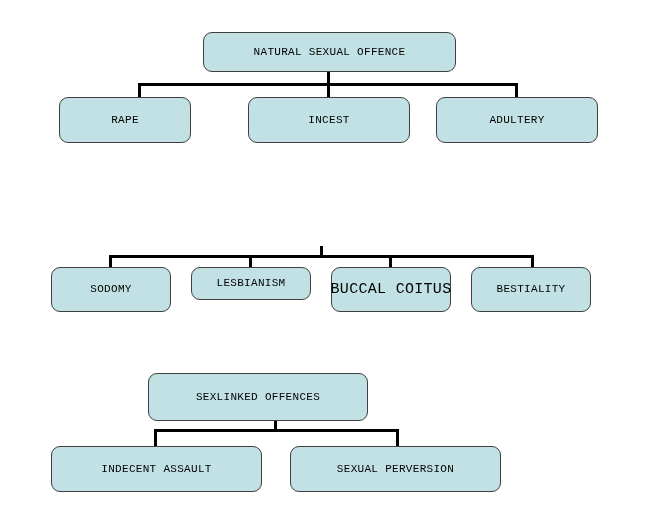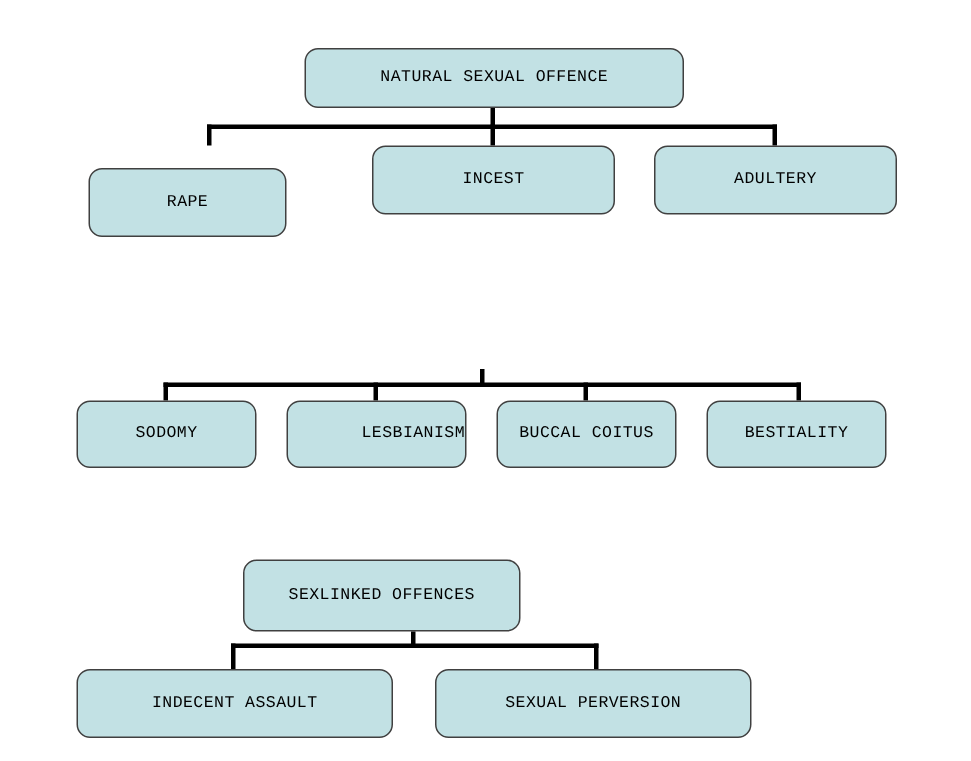--- a/index.html
+++ b/index.html
@@ -31,21 +31,21 @@
     letter-spacing: 0.3px;
     color: var(--text-color, #000000);
     line-height: 19px;
     white-space: nowrap;
   }
   .node-label.wrap {
     white-space: normal;
     max-width: 128px;
   }
   .node-label.small {
-    font-size: 11px;
+    font-size: 15px;
   }
   .line {
     position: absolute;
     background: var(--connector-color, #000000);
   }
 </style>
 </head>
 <body>
 
 <div id="canvas">
@@ -53,52 +53,52 @@
   <div class="node" style="left:203px; top:32px; width:253px; height:40px;">
     <span class="node-label">NATURAL SEXUAL OFFENCE</span>
   </div>
 
   <div class="line" style="left:327px; top:72px; width:3px; height:14px;"></div>
   <div class="line" style="left:138px; top:83px; width:380px; height:3px;"></div>
   <div class="line" style="left:138px; top:83px; width:3px; height:14px;"></div>
   <div class="line" style="left:327px; top:83px; width:3px; height:14px;"></div>
   <div class="line" style="left:515px; top:83px; width:3px; height:14px;"></div>
 
-  <div class="node" style="left:59px; top:112px; width:132px; height:46px;align-items:center;">
+  <div class="node" style="left:59px; top:97px; width:132px; height:46px;align-items:center;">
     <span class="node-label">RAPE</span>
   </div>
   <div class="node" style="left:436px; top:97px; width:162px; height:46px;">
     <span class="node-label">ADULTERY</span>
   </div>
   <div class="node" style="left:248px; top:97px; width:162px; height:46px;">
     <span class="node-label">INCEST</span>
   </div>
 
 
   <div class="line" style="left:320px; top:246px; width:3px; height:12px;"></div>
   <div class="line" style="left:109px; top:255px; width:425px; height:3px;"></div>
   <div class="line" style="left:109px; top:255px; width:3px; height:12px;"></div>
   <div class="line" style="left:249px; top:255px; width:3px; height:12px;"></div>
   <div class="line" style="left:389px; top:255px; width:3px; height:12px;"></div>
   <div class="line" style="left:531px; top:255px; width:3px; height:12px;"></div>
 
   <div class="node" style="left:51px; top:267px; width:120px; height:45px;">
     <span class="node-label">SODOMY</span>
   </div>
-  <div class="node" style="left:191px; top:267px; width:120px; height:45px;justify-content:flex-end;">
+  <div class="node" style="left:191px; top:267px; width:120px; height:33px;">
     <span class="node-label">LESBIANISM</span>
   </div>
   <div class="node" style="left:331px; top:267px; width:120px; height:45px;">
     <span class="node-label small">BUCCAL COITUS</span>
   </div>
   <div class="node" style="left:471px; top:267px; width:120px; height:45px;justify-content:center;">
     <span class="node-label">BESTIALITY</span>
   </div>
 
-  <div class="node" style="left:162px; top:373px; width:185px; height:48px;">
+  <div class="node" style="left:148px; top:373px; width:220px; height:48px;">
     <span class="node-label">SEXLINKED OFFENCES</span>
   </div>
 
   <div class="line" style="left:274px; top:421px; width:3px; height:11px;"></div>
   <div class="line" style="left:154px; top:429px; width:245px; height:3px;"></div>
   <div class="line" style="left:154px; top:429px; width:3px; height:17px;"></div>
   <div class="line" style="left:396px; top:429px; width:3px; height:17px;"></div>
 
   <div class="node" style="left:290px; top:446px; width:211px; height:46px;">
     <span class="node-label">SEXUAL PERVERSION</span>

